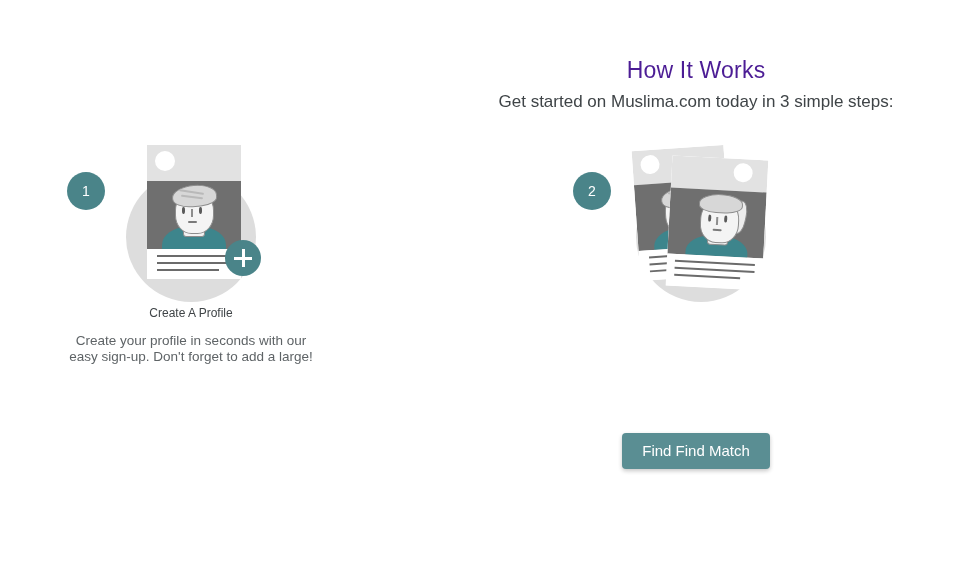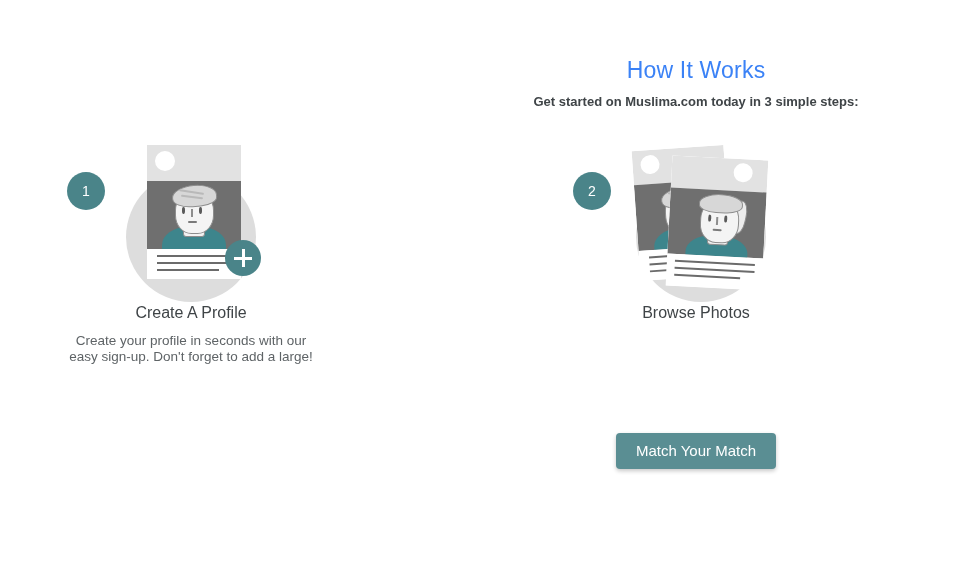--- a/index.html
+++ b/index.html
@@ -26,28 +26,28 @@
   .header {
     position: absolute;
     left: 476px;
     top: 56px;
     width: 440px;
     text-align: center;
   }
   .header-title {
     font-size: 23px;
     font-weight: 400;
-    color: #3b82f6;
+    color: #4c1d95;
     letter-spacing: 0.2px;
     line-height: 28px;
     margin: 0;
   }
   .header-subtitle {
-    font-size: 13px;
-    font-weight: bold;
+    font-size: 17px;
+    font-weight: normal;
     color: #3f4447;
     margin: 10px 0 0 0;
     line-height: 16px;
   }
 
   
   .step {
     position: absolute;
     top: 140px;
     width: 380px;
@@ -191,21 +191,21 @@
   }
 
   
   .step-caption {
     position: absolute;
     top: 162px;
     width: 380px;
     text-align: center;
   }
   .step-heading {
-    font-size: 16px;
+    font-size: 12px;
     font-weight: 400;
     color: #3f4447;
     margin: 0;
     line-height: 22px;
   }
   .step-desc {
     font-size: 13.5px;
     color: #5e6366;
     margin: 9px 0 0 0;
     line-height: 16px;
@@ -340,21 +340,20 @@
 
         <div class="card-lines" style="top:98px; height:32px;">
           <div class="tline" style="left:8px; top:6px; width:80px;"></div>
           <div class="tline" style="left:8px; top:13px; width:80px;"></div>
           <div class="tline" style="left:8px; top:20px; width:66px;"></div>
         </div>
       </div>
     </div>
 
     <div class="step-caption">
-      <h3 class="step-heading">Browse Photos</h3>
     </div>
   </div>
 
   <div class="cta-wrap">
-    <button class="cta-button" type="button">Match Your Match</button>
+    <button class="cta-button" type="button">Find Find Match</button>
   </div>
 
 </div>
 
 </body></html>

